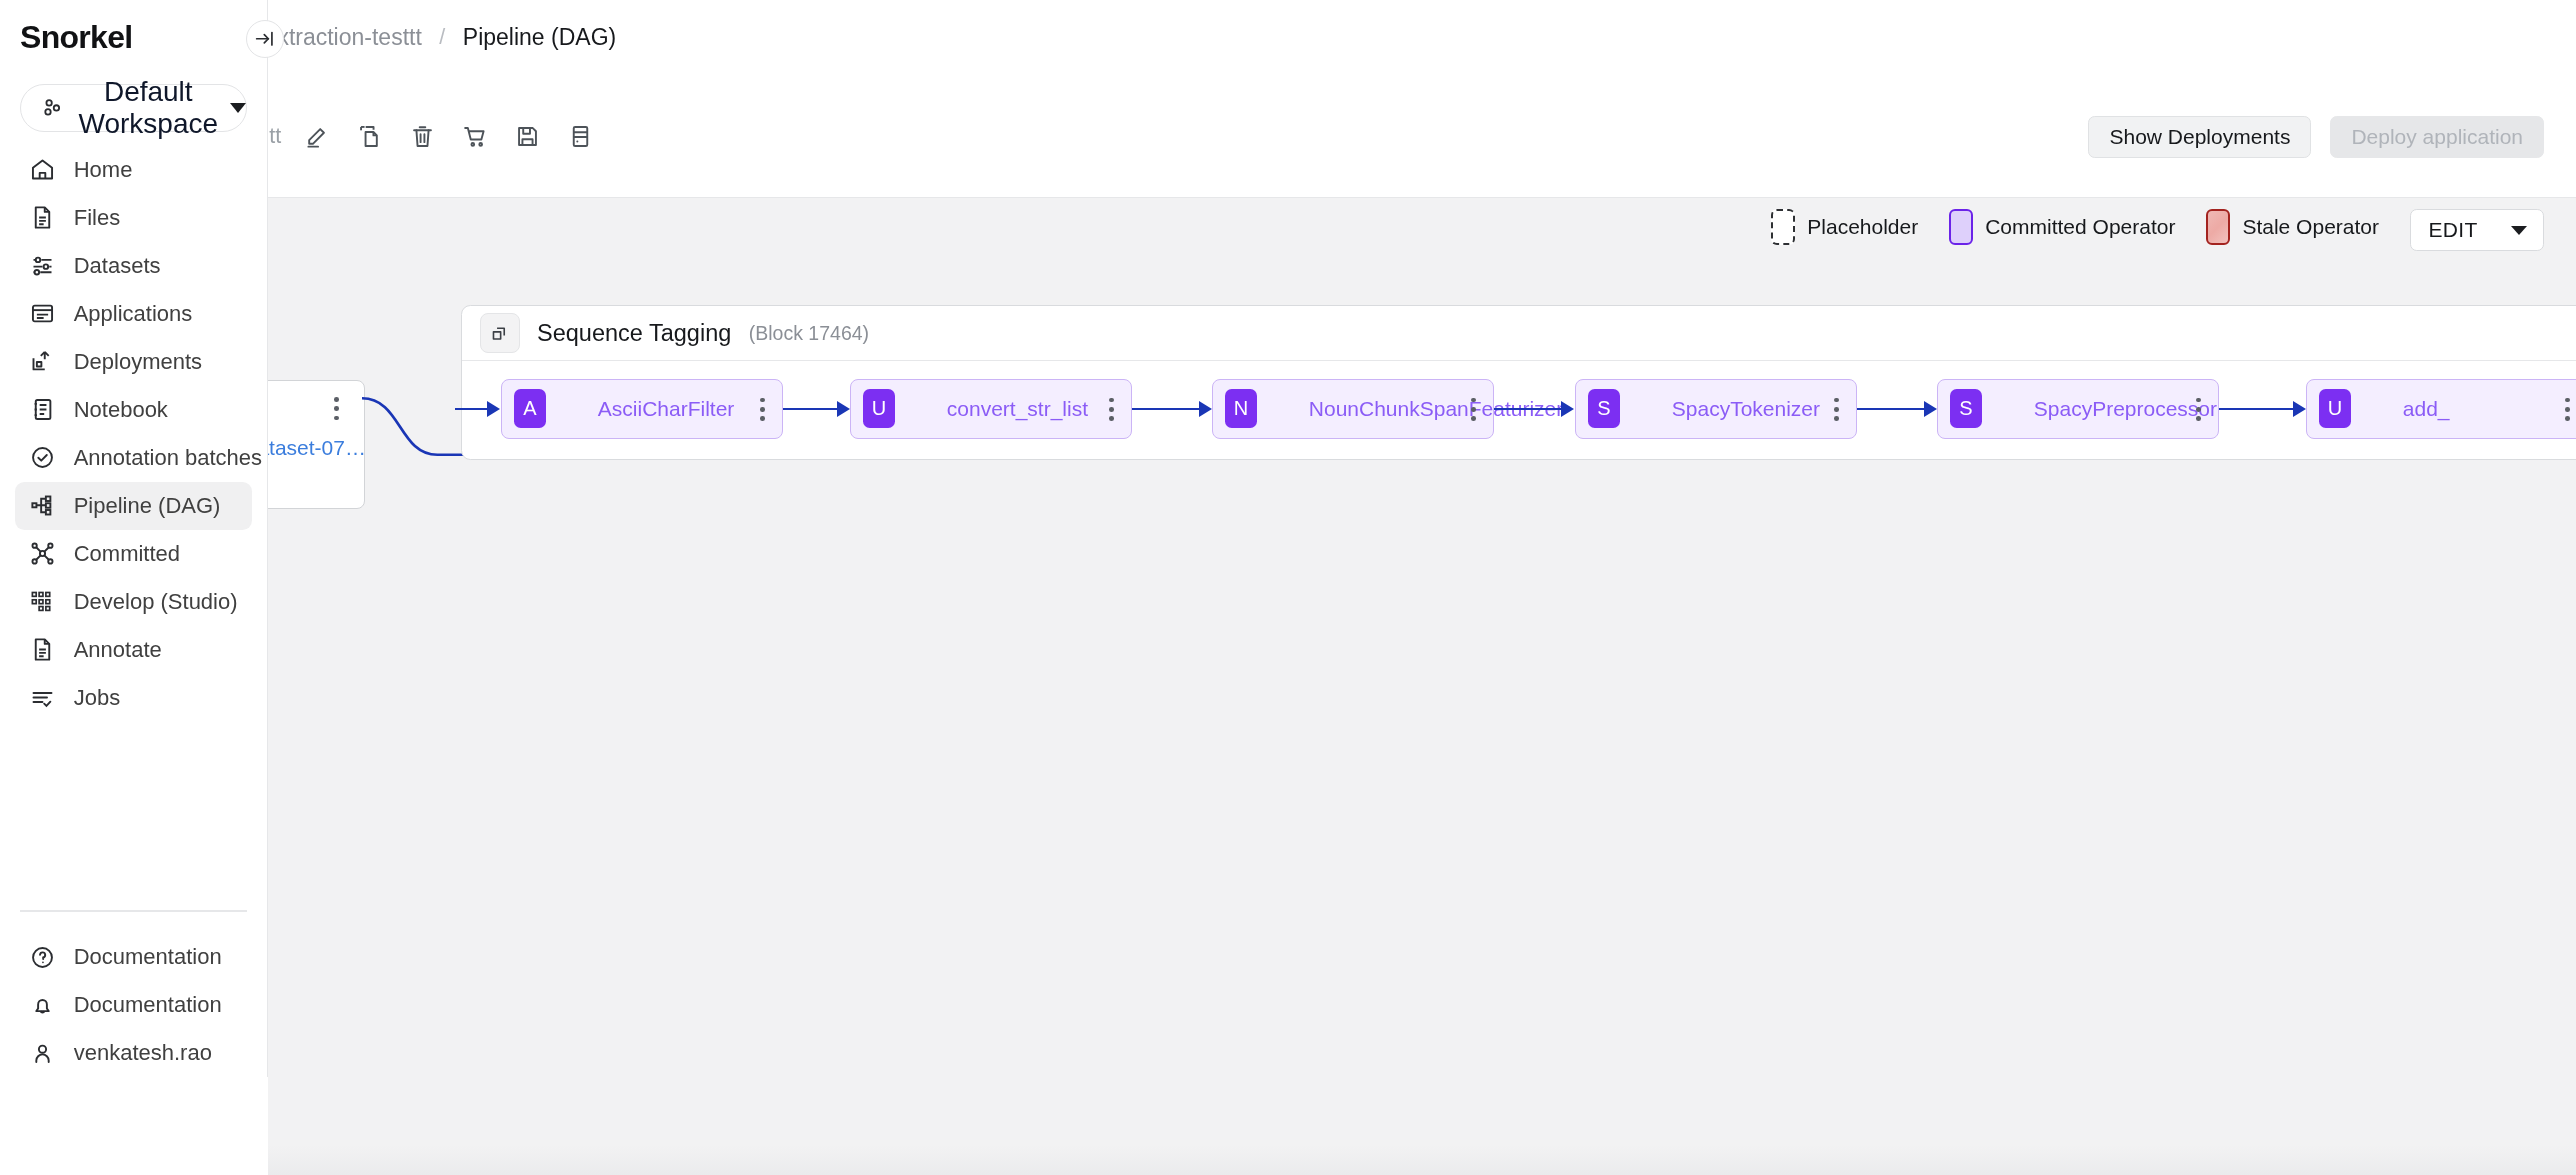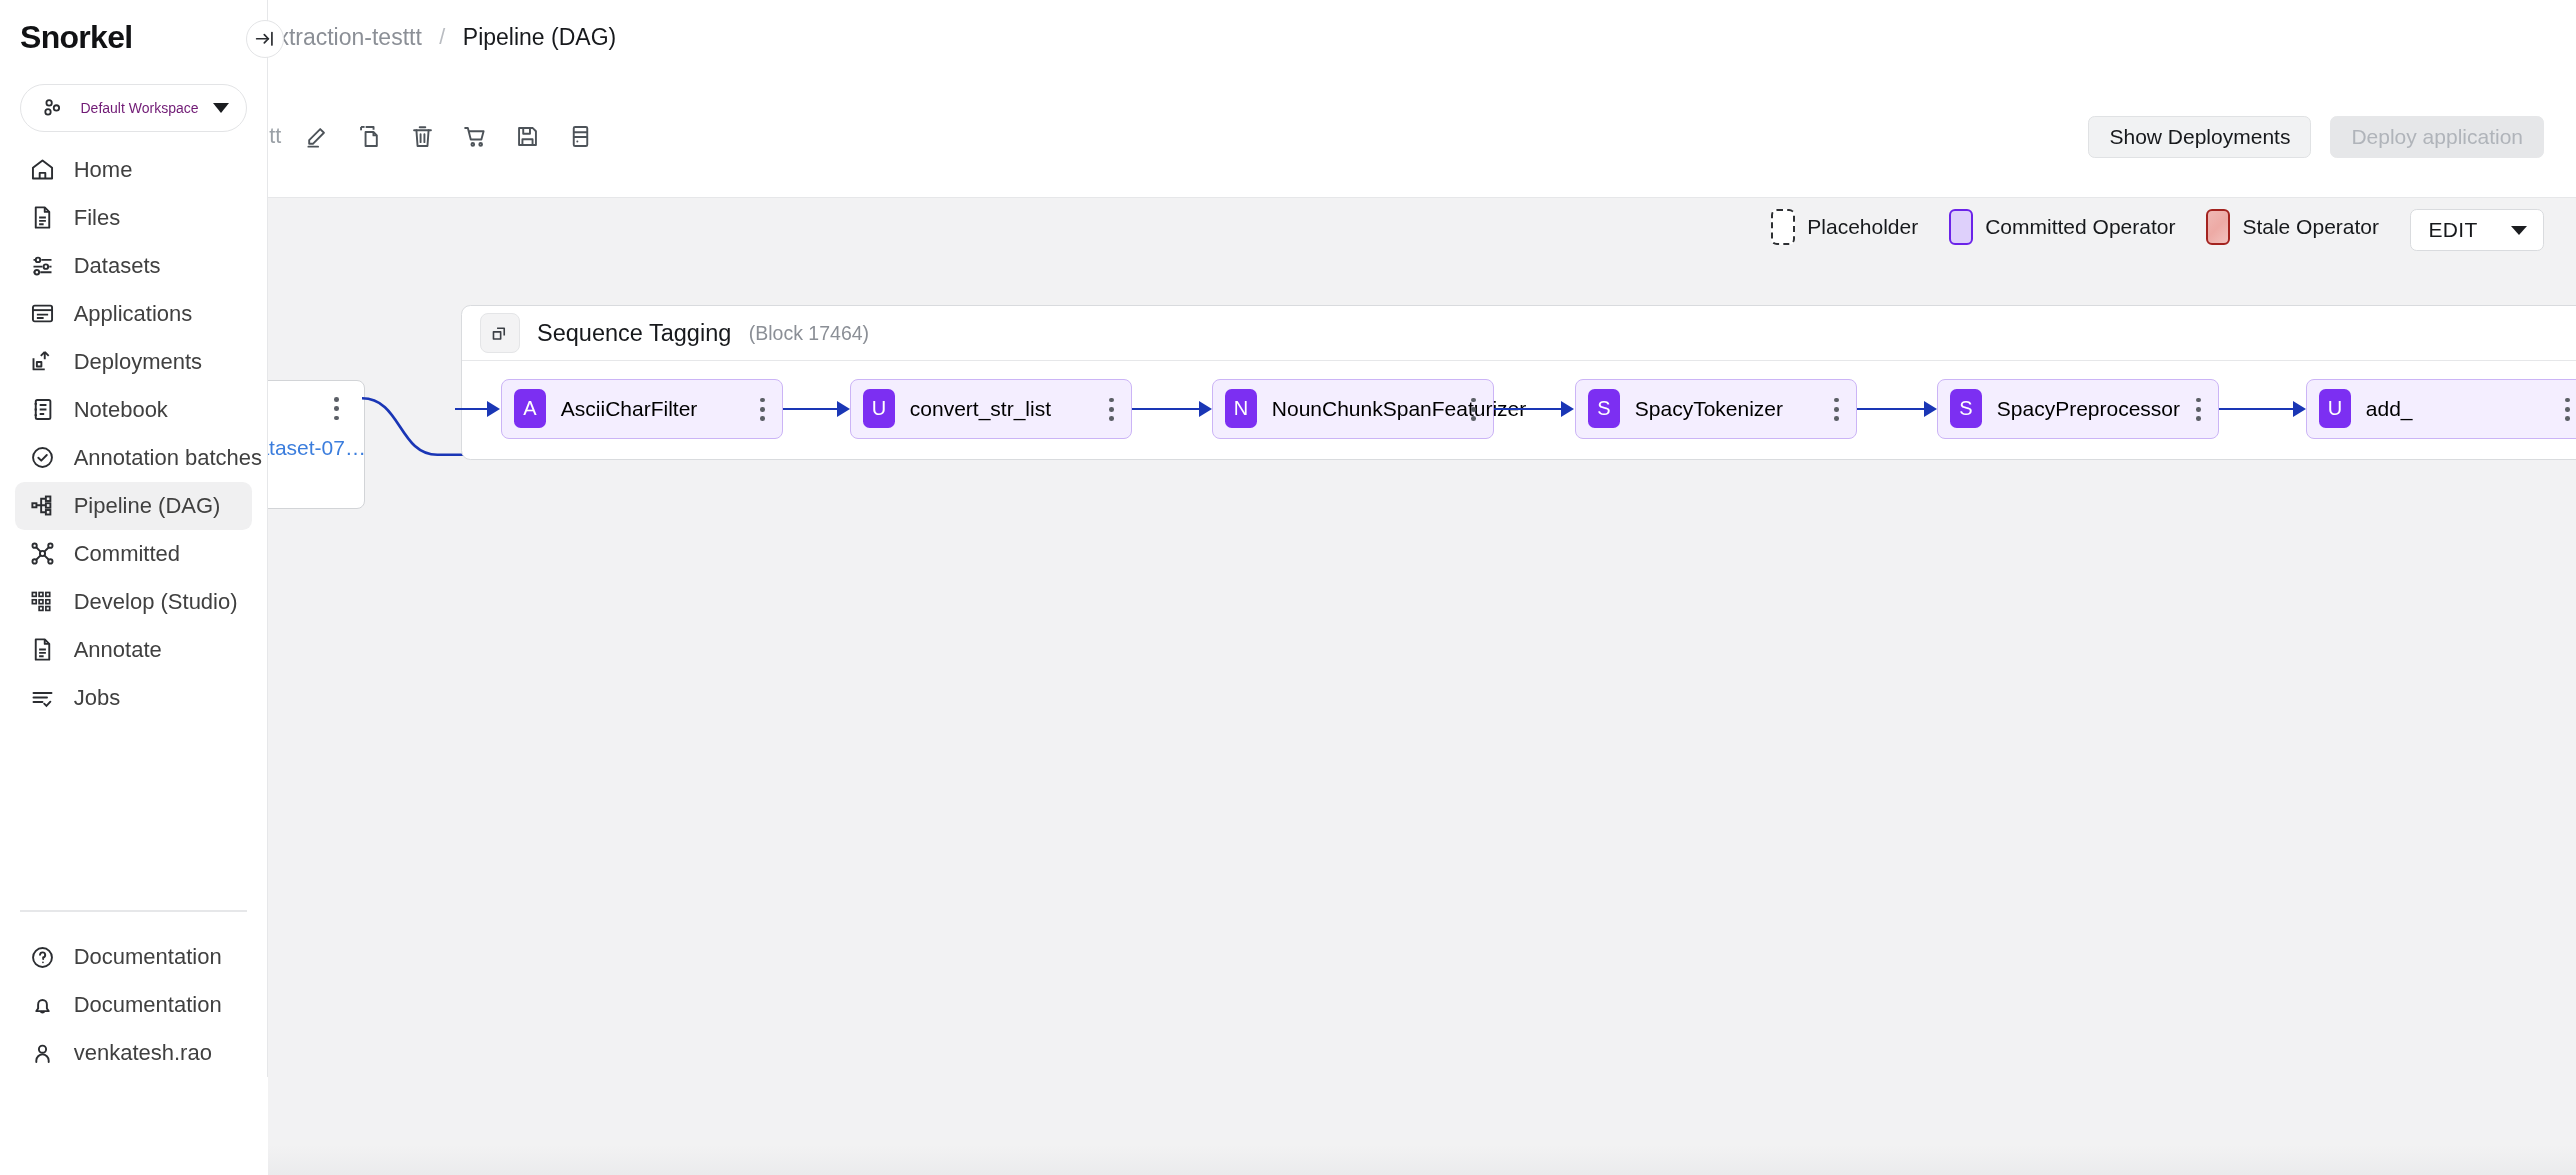--- a/index.html
+++ b/index.html
@@ -35,21 +35,21 @@
     margin: 9.4px 20px 0 20px;
     height: 48px;
     border: 1.3px solid #e3e4e6;
     border-radius: 27px;
     display: flex; align-items: center;
     padding: 0 17.5px;
     gap: 12px;
   }
   .ws-chip .ws-label {
     flex: 1; text-align: center;
-    font-size: 14px; color: #701a75;
+    font-size: 28px; color: #0f172a;
   }
   .caret { width: 0; height: 0; border-left: 8.7px solid transparent;
            border-right: 8.7px solid transparent; border-top: 10px solid #1b1d20; }
 
   .nav { padding: 13.4px 14.8px 0 14.8px; }
   .nav-item {
     display: flex; align-items: center; gap: 17.5px;
     height: 48px; padding: 0 13.4px;
     border-radius: 9.4px;
     color: #404040; font-size: 22px;
@@ -224,21 +224,21 @@
   }
   .op-badge {
     width: 32px; height: 39px;
     background: #7c2ff2;
     border-radius: 6.7px;
     display: flex; align-items: center; justify-content: center;
     color: #ffffff; font-size: 20px;
     flex: 0 0 32px;
   }
   .op-label {
-    font-size: 21px; color: #000000; white-space: nowrap;
+    font-size: 21px; color: #8b5cf6; white-space: nowrap; margin-left: 37px;
   }
   .op-node .kebab { position: absolute; right: 17.5px; top: 18px; }
   .op-node .kebab i { background: #5b5f66; }
 
   .edge { position: absolute; top: 44px; height: 8px; }
   .edge-line { position: absolute; left: 0; top: 2.7px; height: 2.7px; background: #1a36b5; }
   .edge-head {
     position: absolute; top: -4px; width: 0; height: 0;
     border-top: 8px solid transparent;
     border-bottom: 8px solid transparent;

